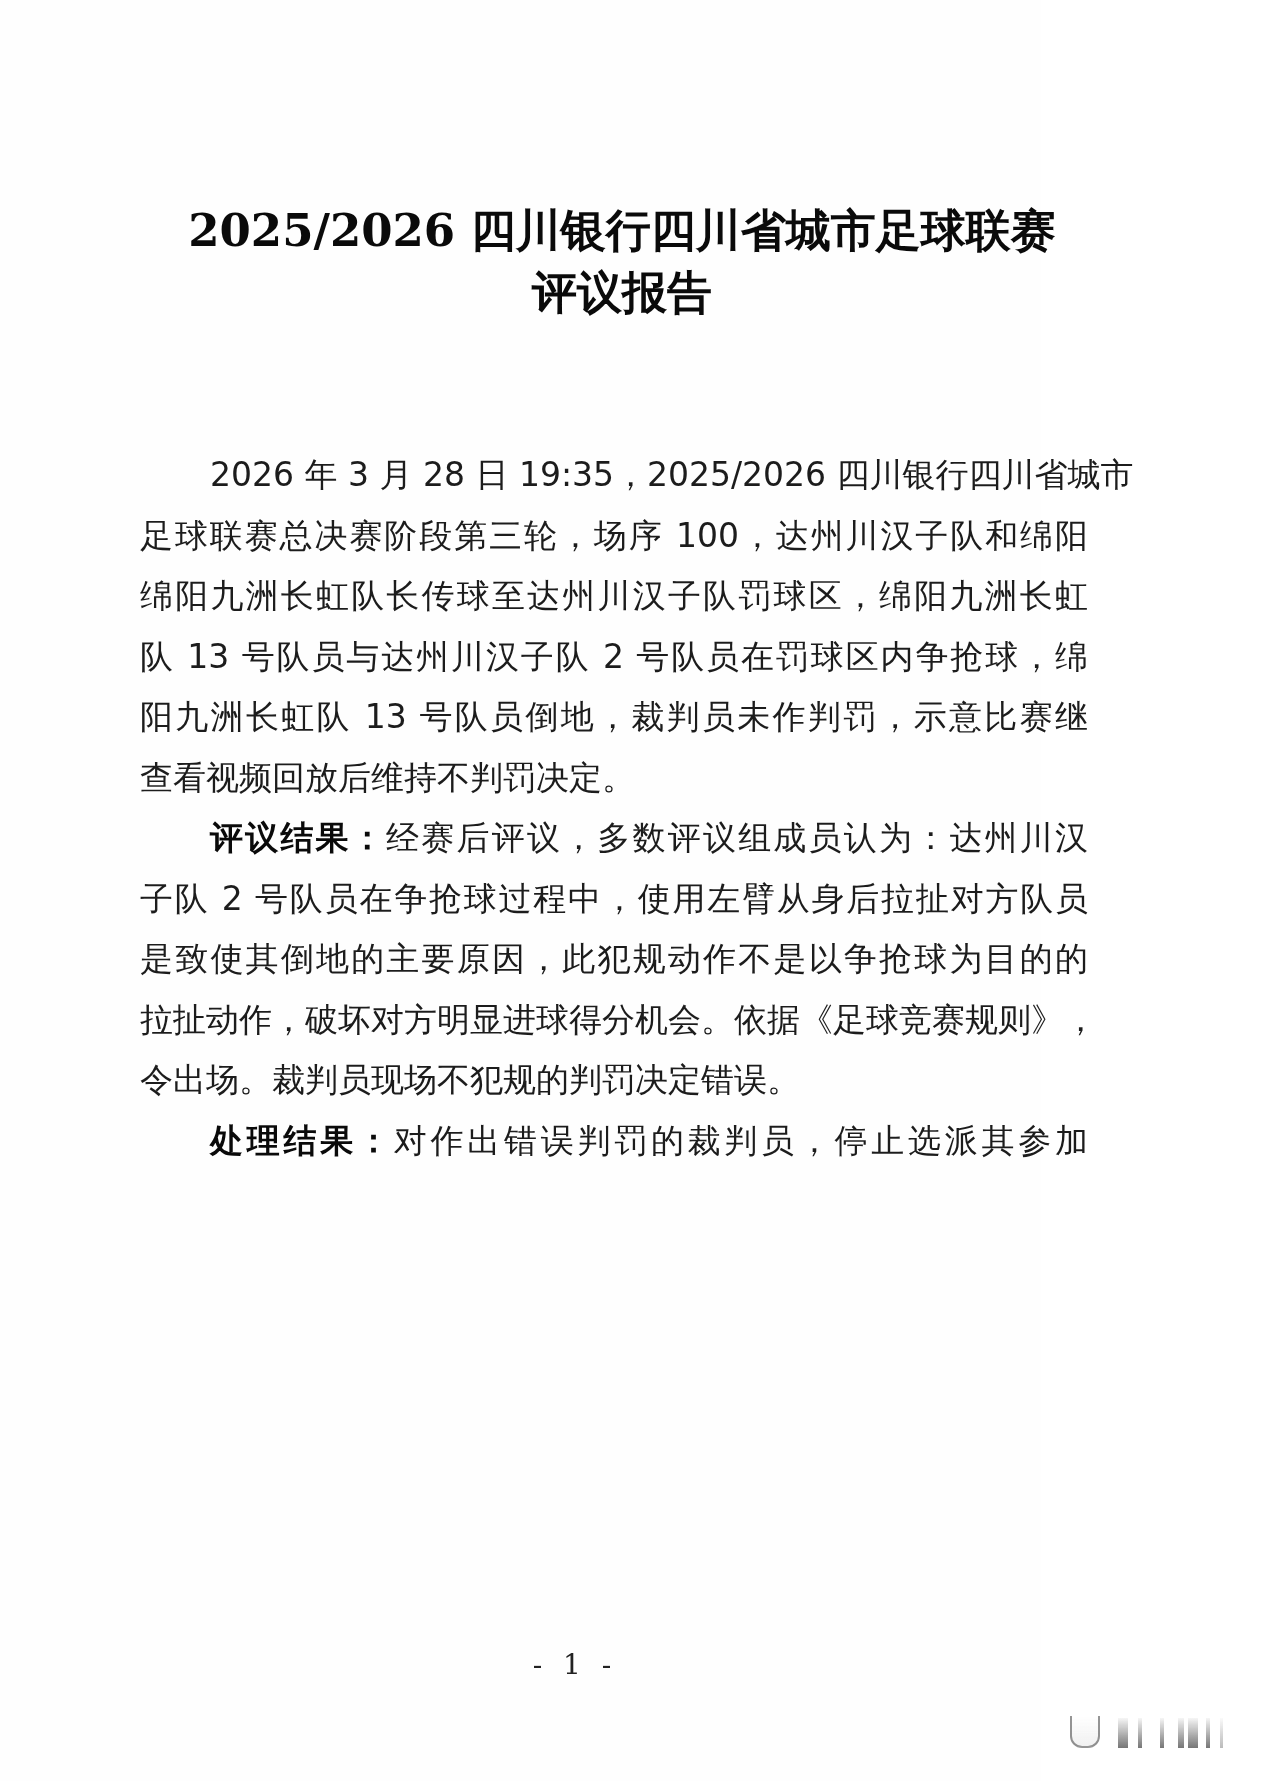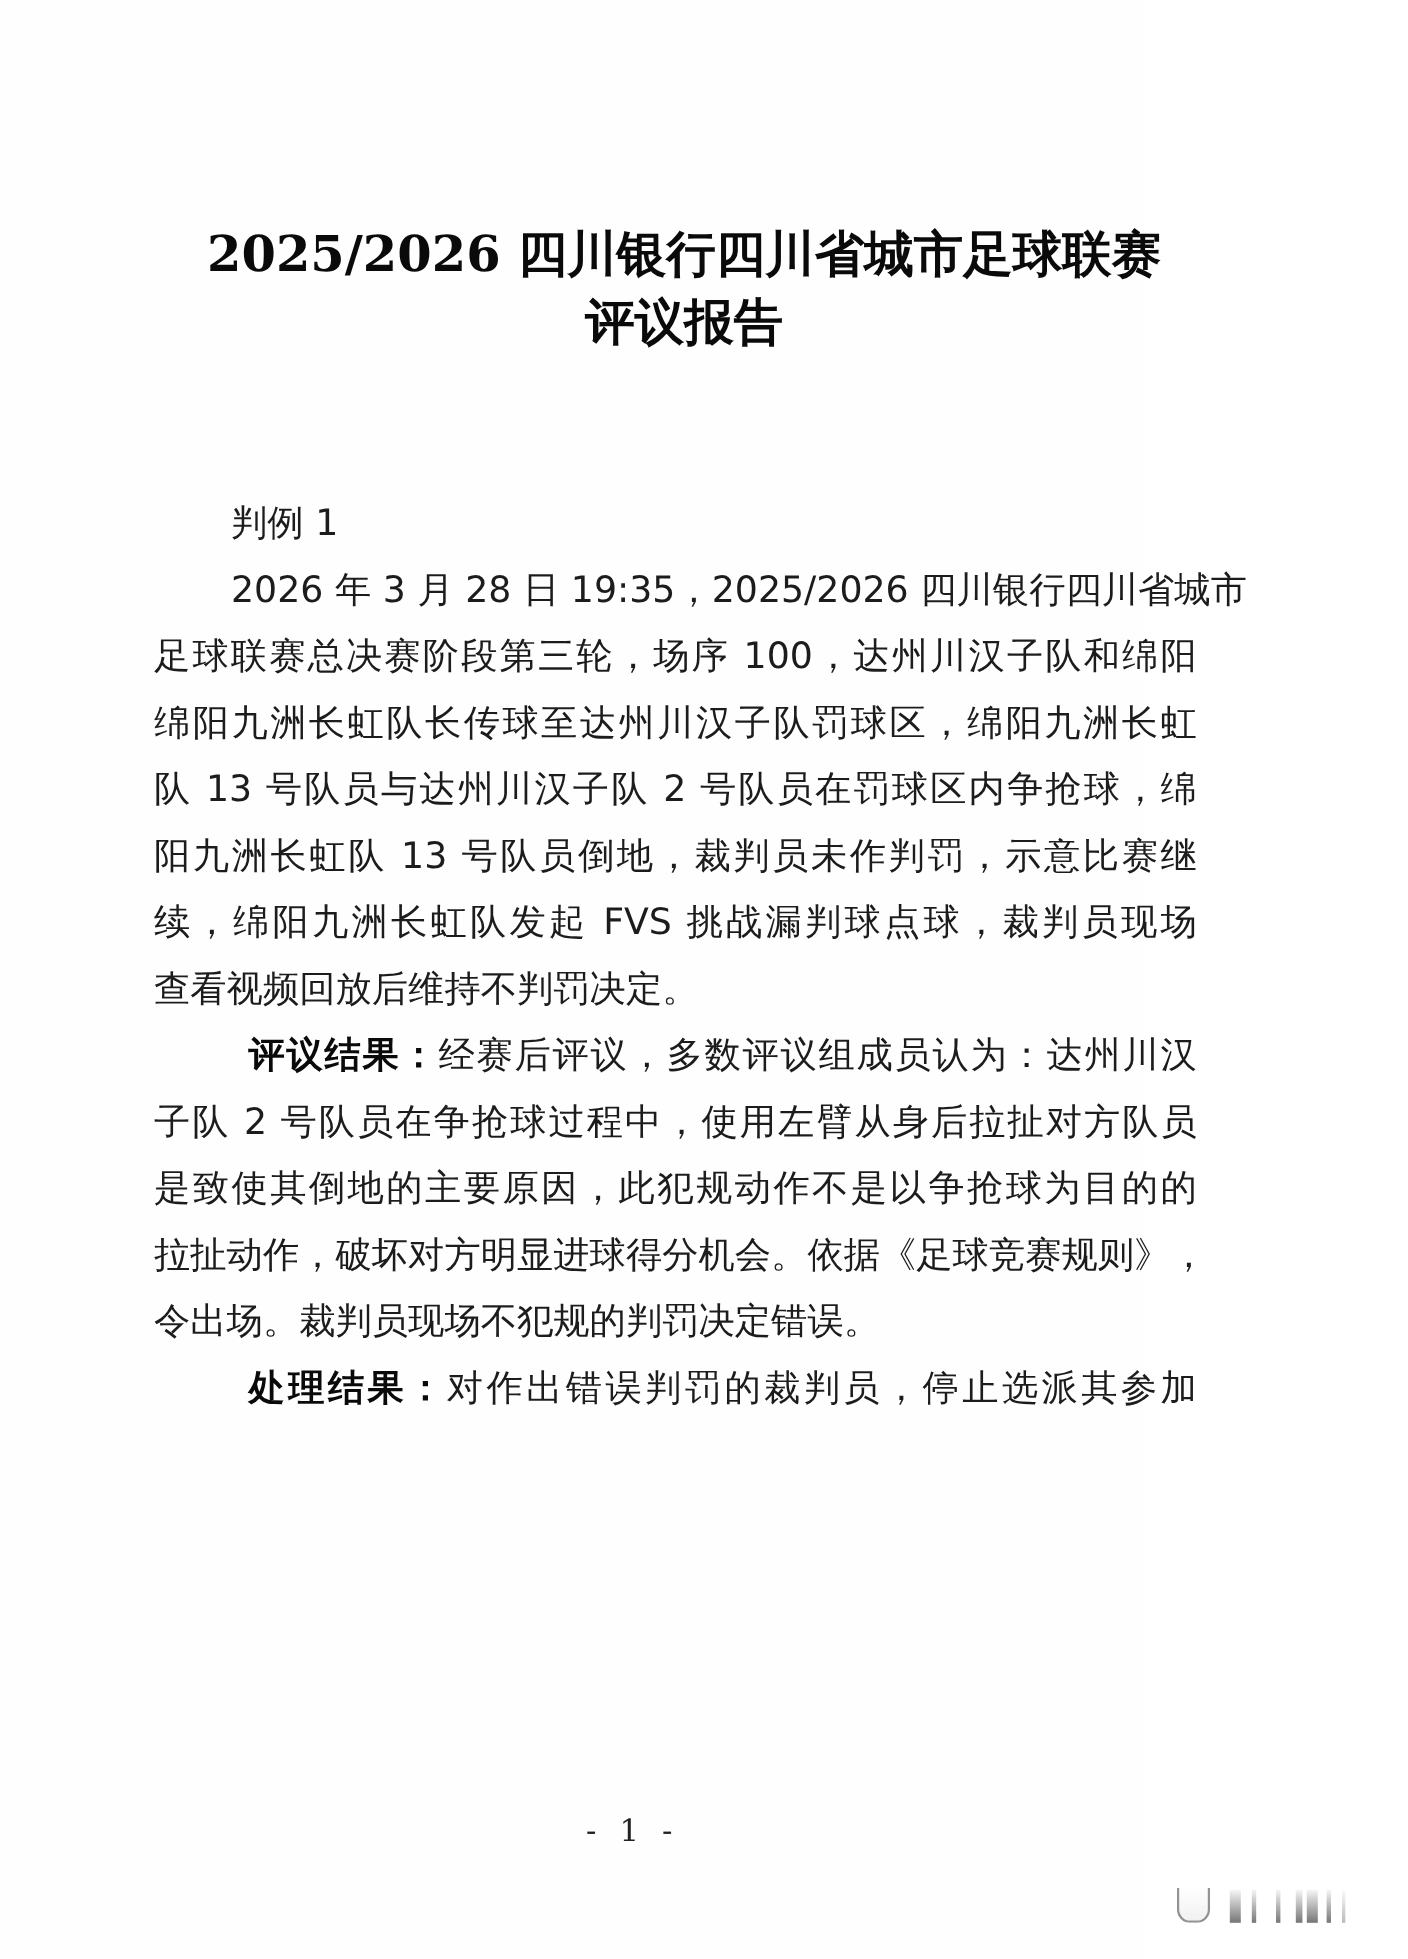--- a/index.html
+++ b/index.html
@@ -62,21 +62,20 @@
     }
     .body-text .line.indent {
       padding-left: 70px;
     }
     .body-text .line.short {
       text-align-last: left;
     }
     .bold {
       font-weight: bold;
       color: #0a0a0a;
-      margin-left: 16px;
     }
     .page-number {
       position: absolute;
       left: 0;
       top: 1648px;
       width: 1150px;
       text-align: center;
       font-family: "DejaVu Serif", "Liberation Serif", serif;
       font-size: 28px;
       color: #222;
@@ -111,28 +110,26 @@
 <body>
 
 <div class="page">
 
   <div class="title">
     <span class="tline">2025/2026 四川银行四川省城市足球联赛</span>
     <span class="tline">评议报告</span>
   </div>
 
   <div class="body-text">
-    <span class="line indent short">判例 1</span>
 
     <span class="line indent">2026 年 3 月 28 日 19:35，2025/2026 四川银行四川省城市</span>
     <span class="line">足球联赛总决赛阶段第三轮，场序 100，达州川汉子队和绵阳</span>
     <span class="line">绵阳九洲长虹队长传球至达州川汉子队罚球区，绵阳九洲长虹</span>
     <span class="line">队 13 号队员与达州川汉子队 2 号队员在罚球区内争抢球，绵</span>
     <span class="line">阳九洲长虹队 13 号队员倒地，裁判员未作判罚，示意比赛继</span>
-    <span class="line">续，绵阳九洲长虹队发起 FVS 挑战漏判球点球，裁判员现场</span>
     <span class="line last">查看视频回放后维持不判罚决定。</span>
 
 
     <span class="line indent"><span class="bold">评议结果：</span><span>经赛后评议，多数评议组成员认为：达州川汉</span></span>
     <span class="line">子队 2 号队员在争抢球过程中，使用左臂从身后拉扯对方队员</span>
     <span class="line">是致使其倒地的主要原因，此犯规动作不是以争抢球为目的的</span>
     <span class="line">拉扯动作，破坏对方明显进球得分机会。依据《足球竞赛规则》，</span>
     <span class="line last">令出场。裁判员现场不犯规的判罚决定错误。</span>
 
     <span class="line indent"><span class="bold">处理结果：</span><span>对作出错误判罚的裁判员，停止选派其参加</span></span>

